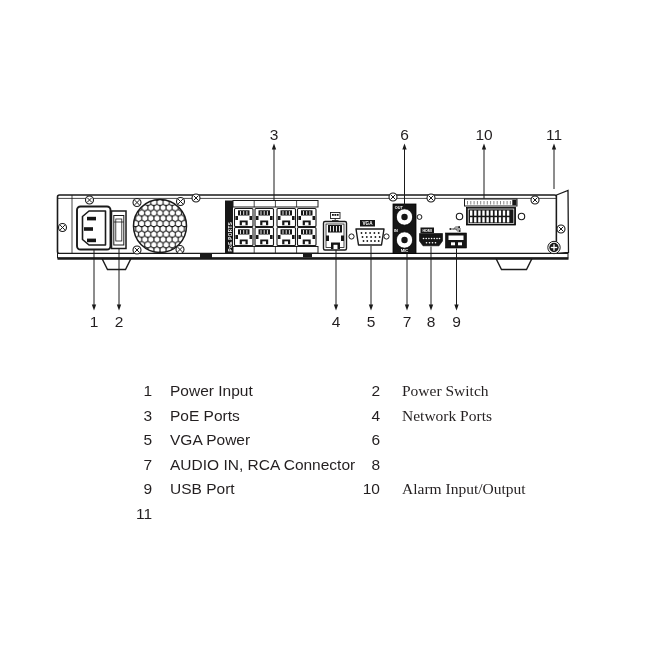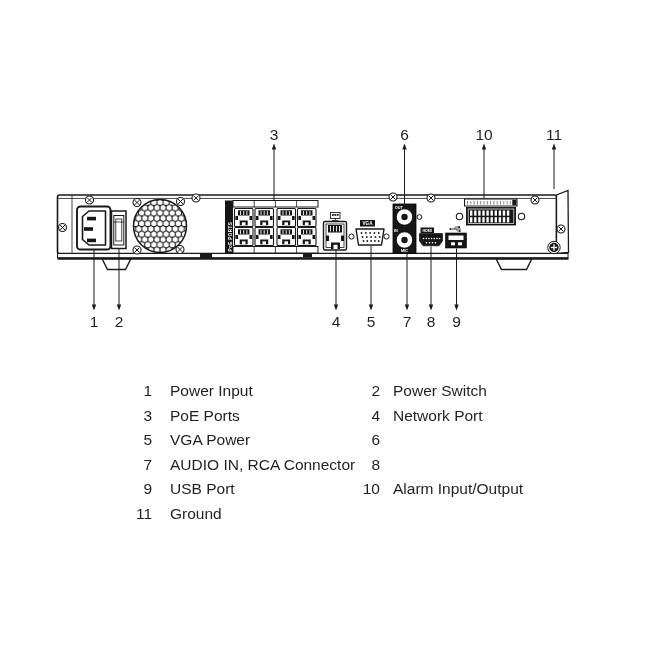--- a/index.html
+++ b/index.html
@@ -7,21 +7,21 @@
          font-family:"Liberation Sans",sans-serif;}
   #panel-svg{position:absolute;left:0;top:0;}
   .callout-num{font-size:15.5px;fill:#231f20;}
   .tinywhite{fill:#ffffff;font-weight:bold;}
   .legend{position:absolute;left:0;top:379px;width:645px;color:#231f20;
           font-size:15.5px;}
   .lrow{display:flex;line-height:24.5px;height:24.5px;}
   .lnum{width:152px;text-align:right;flex:none;}
   .llabel{margin-left:18px;width:192px;flex:none;}
   .lnum2{width:18px;text-align:right;flex:none;}
-  .llabel2{margin-left:13px;flex:none;}
+  .llabel2{margin-left:22px;flex:none;font-family:Liberation Serif, serif;}
 </style>
 </head>
 <body>
 
 <div id="stage">
 
 <svg id="panel-svg" width="645" height="645" viewBox="0 0 645 645">
   <defs>
     <path id="hx" d="M0,-2.9 L2.5,-1.45 L2.5,1.45 L0,2.9 L-2.5,1.45 L-2.5,-1.45 Z"></path>
     <pattern id="hexp" x="160" y="226" width="6.1" height="10.6" patternUnits="userSpaceOnUse">
@@ -338,39 +338,38 @@
   <div class="lrow">
     <span class="lnum">1</span>
     <span class="llabel">Power Input</span>
     <span class="lnum2">2</span>
     <span class="llabel2">Power Switch</span>
   </div>
   <div class="lrow">
     <span class="lnum">3</span>
     <span class="llabel">PoE Ports</span>
     <span class="lnum2">4</span>
-    <span class="llabel2">Network Port</span>
+    <span class="llabel2">Network Ports</span>
   </div>
   <div class="lrow">
     <span class="lnum">5</span>
     <span class="llabel">VGA Power</span>
     <span class="lnum2">6</span>
   </div>
   <div class="lrow">
     <span class="lnum">7</span>
     <span class="llabel">AUDIO IN, RCA Connector</span>
     <span class="lnum2">8</span>
   </div>
   <div class="lrow">
     <span class="lnum">9</span>
     <span class="llabel">USB Port</span>
     <span class="lnum2">10</span>
     <span class="llabel2">Alarm Input/Output</span>
   </div>
   <div class="lrow">
     <span class="lnum">11</span>
-    <span class="llabel">Ground</span>
     <span class="lnum2"></span>
     <span class="llabel2"></span>
   </div>
 </div>
 
 </div>
 
 </body></html>

